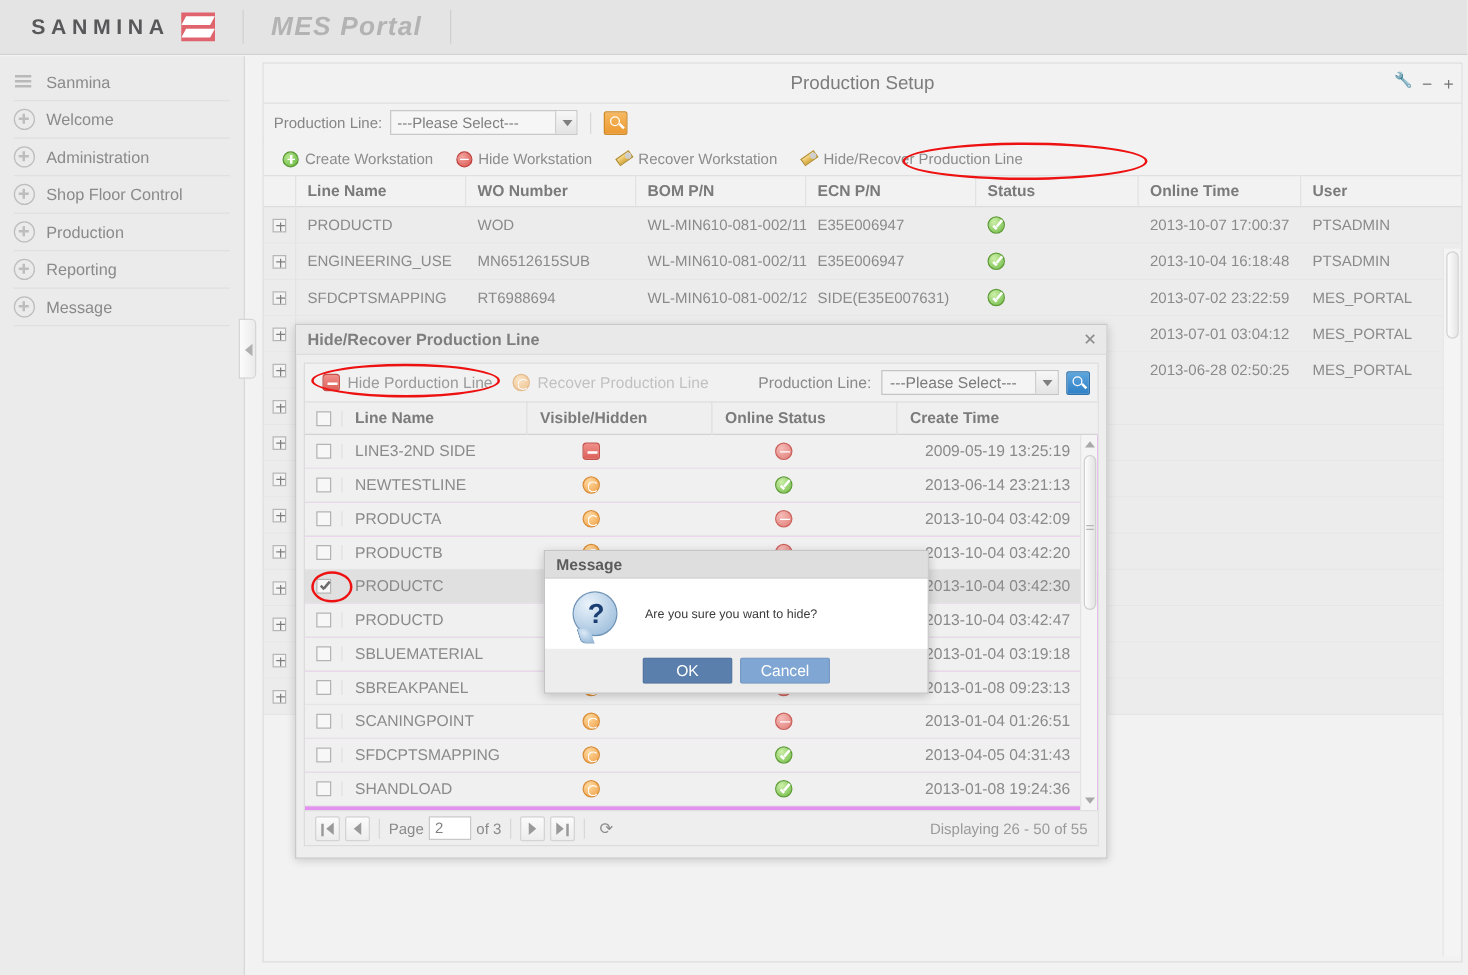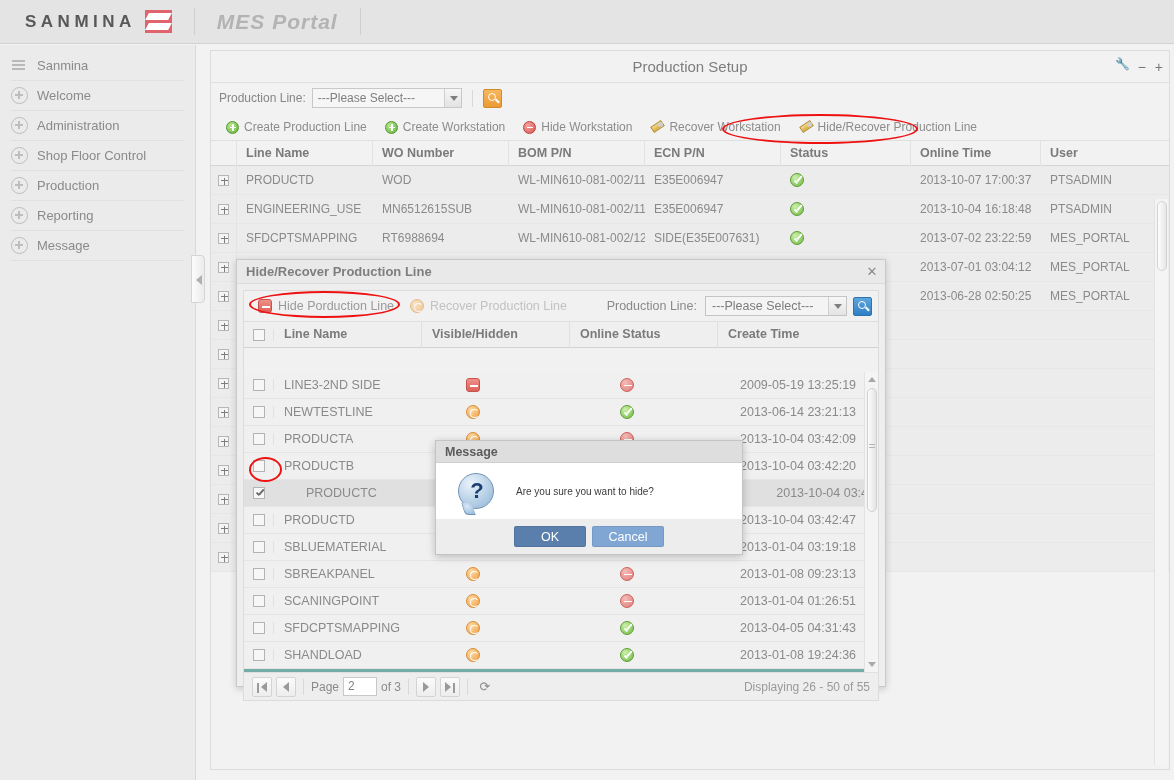--- a/index.html
+++ b/index.html
@@ -242,26 +242,26 @@
   }
   .dh { border-right:1px solid #e0e0e0; height:27px; line-height:27px; padding-left:10px; white-space:nowrap; overflow:hidden;}
   .chkcell { width:30px; display:flex; align-items:center; justify-content:center; flex:none; border-right:1px solid #e0e0e0;}
   .chk { width:12px; height:12px; border:1px solid #b3b3b3; background:#f7f7f7; position:relative; }
   .chk.checked:before{
     content:""; position:absolute; left:2px; top:5px; width:4px; height:2px; background:#6b6b6b; transform:rotate(45deg);
   }
   .chk.checked:after{
     content:""; position:absolute; left:4px; top:2.5px; width:7px; height:2px; background:#6b6b6b; transform:rotate(-50deg);
   }
-  .dlg-rows { height:300px; overflow:hidden; position:relative; background:#0f766e;margin-top:24px;}
+  .dlg-rows { height:300px; overflow:hidden; position:relative; background:#d946ef;}
   .dlg-row {
     display:flex; height:27px; align-items:center; font-size:12.5px; color:#8a8a8a;
     border-bottom:1px solid #e5e5e5; background:#f0f0f0;
   }
-  .dlg-row.sel-row { background:#e0e0e0;gap:22px; }
+  .dlg-row.sel-row { background:#e0e0e0; }
   .dc { height:27px; line-height:27px; padding-left:10px; display:flex; align-items:center; white-space:nowrap; overflow:hidden;}
   .st-red { width:14px;height:14px;border-radius:50%;
       background:radial-gradient(circle at 35% 30%,#f6bcb8,#e07c77); border:1px solid #cb615c;position:relative;}
   .st-red:before{content:"";position:absolute;left:3px;top:5.6px;width:7.5px;height:1.9px;background:#fff;}
   .st-green { width:14px;height:14px;border-radius:50%;
       background:radial-gradient(circle at 35% 30%,#ccf0a9,#6fba43); border:1px solid #5e9c36;position:relative;}
   .st-green:before{content:"";position:absolute;left:3px;top:6.5px;width:4px;height:1.8px;background:#fff;transform:rotate(45deg);}
   .st-green:after{content:"";position:absolute;left:5px;top:4px;width:6.5px;height:1.8px;background:#fff;transform:rotate(-50deg);}
 
   .dlg-vscroll { position:absolute; right:0; top:0; width:14px; height:300px; background:#f4f4f4; border-left:1px solid #e3e3e3;}
@@ -400,24 +400,20 @@
         <span>---Please Select---</span>
         <span class="arrowbox"></span>
       </div>
       <div class="sep-v"></div>
       <div class="btn-search-orange">
         <span class="magn"></span>
       </div>
     </div>
 
     <div class="btn-row">
-      <div class="tbtn">
-        <span class="circ circ-green"></span>
-        <span>Create Production Line</span>
-      </div>
       <div class="tbtn">
         <span class="circ circ-green"></span>
         <span>Create Workstation</span>
       </div>
       <div class="tbtn">
         <span class="circ circ-red"></span>
         <span>Hide Workstation</span>
       </div>
       <div class="tbtn">
         <span class="pencil"></span>

